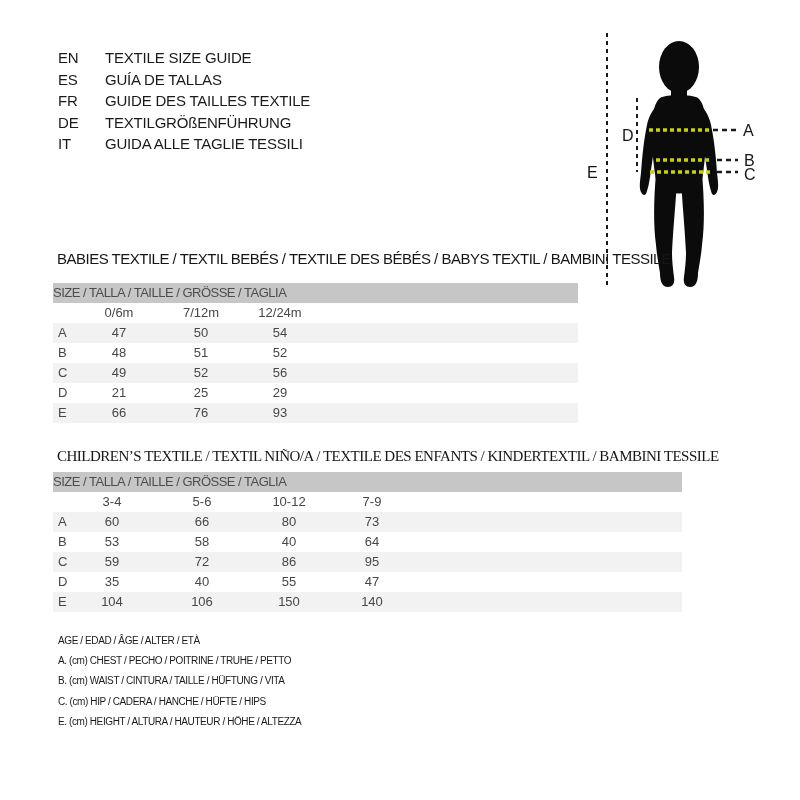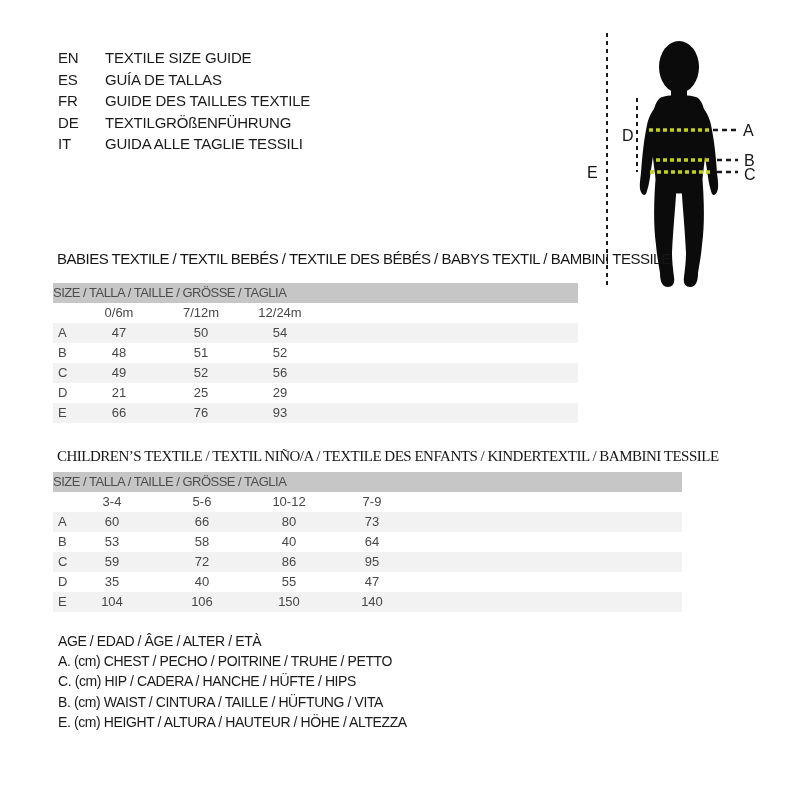--- a/index.html
+++ b/index.html
@@ -22,21 +22,21 @@
   .children{top:472px;width:629px;}
   .bar{height:20px;line-height:20px;background:#c6c6c6;color:#4d4d4d;letter-spacing:-0.5px;white-space:nowrap;}
   .trow{display:flex;height:20px;line-height:20px;}
   .alt{background:#f2f2f2;}
   .c{text-align:center;flex:0 0 auto;}
   .lbl{width:25px;flex:0 0 25px;padding-left:5px;box-sizing:border-box;text-align:left;}
   .b1{width:82px}.b2{width:82px}.b3{width:76px}
   .k1{width:68px}.k2{width:112px}.k3{width:62px}.k4{width:104px}
 
   
-  .legend{position:absolute;left:58px;top:631px;font-size:14px;color:#1a1a1a;letter-spacing:-0.4px;}
+  .legend{position:absolute;left:58px;top:631px;font-size:10px;color:#1a1a1a;letter-spacing:-0.4px;}
   .legend-line{height:20.2px;line-height:20.2px;white-space:nowrap;}
 
   
   .figure{position:absolute;left:580px;top:25px;}
   .figure text{font-family:"Liberation Sans",sans-serif;font-size:16px;fill:#141414;}
 </style>
 </head>
 <body>
 
 <div class="page">
@@ -173,18 +173,18 @@
       <span class="c k1">104</span>
       <span class="c k2">106</span>
       <span class="c k3">150</span>
       <span class="c k4">140</span>
     </div>
   </div>
 
   <div class="legend">
     <div class="legend-line">AGE / EDAD / ÂGE / ALTER / ETÀ</div>
     <div class="legend-line">A. (cm) CHEST / PECHO / POITRINE / TRUHE / PETTO</div>
+    <div class="legend-line">B. (cm) WAIST / CINTURA / TAILLE / HÜFTUNG / VITA</div>
     <div class="legend-line">C. (cm) HIP / CADERA / HANCHE / HÜFTE / HIPS</div>
-    <div class="legend-line">B. (cm) WAIST / CINTURA / TAILLE / HÜFTUNG / VITA</div>
     <div class="legend-line">E. (cm) HEIGHT / ALTURA / HAUTEUR / HÖHE / ALTEZZA</div>
   </div>
 
 </div>
 
 </body></html>

